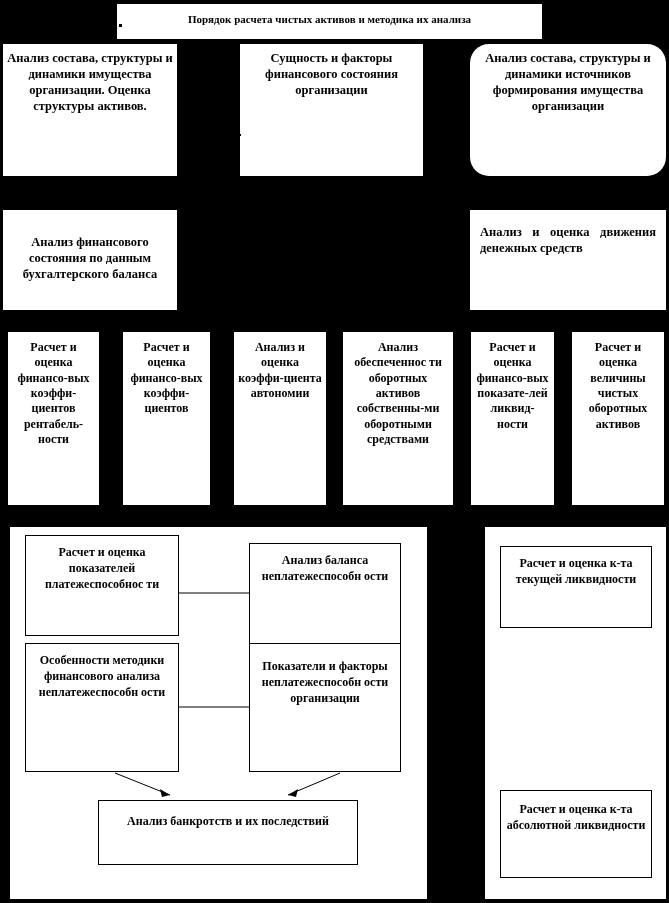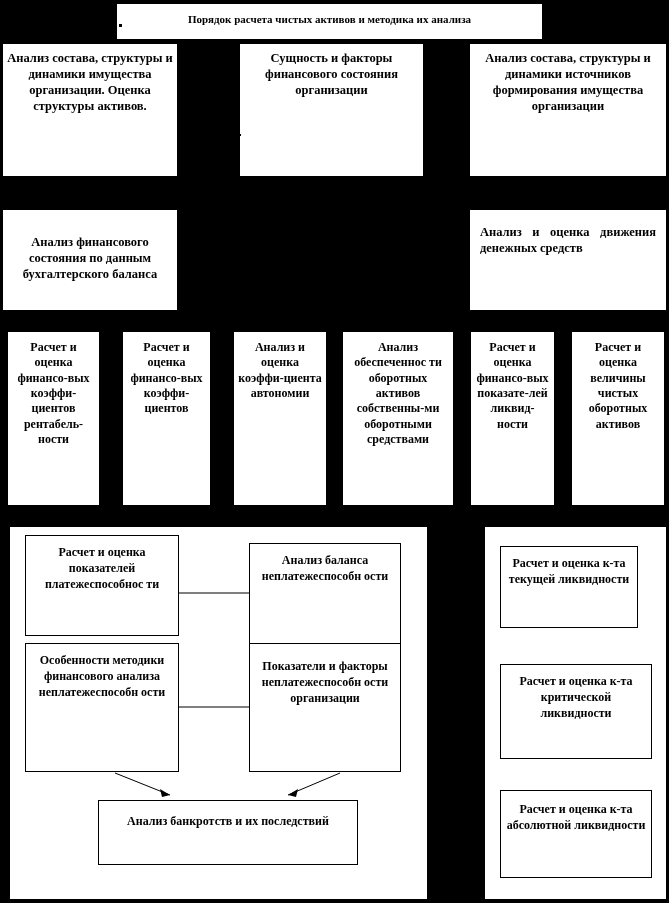--- a/index.html
+++ b/index.html
@@ -41,21 +41,21 @@
     top: 4px;
     width: 425px;
     height: 35px;
     font-size: 11px;
     padding-top: 8px;
   }
   
   .r1 { top: 44px; height: 132px; font-size: 12.5px; padding-top: 6px; }
   #r1-b1 { left: 3px;   width: 174px; }
   #r1-b2 { left: 240px; width: 183px; }
-  #r1-b3 { left: 470px; width: 196px; }
+  #r1-b3 { left: 470px; width: 196px; border-radius: 19px; }
   
   .r2 { top: 210px; height: 100px; font-size: 12.5px; padding-top: 24px; }
   #r2-b1 { left: 3px;   width: 174px; }
   #r2-b2 { left: 240px; width: 183px; }
   #r2-b3 { left: 470px; width: 196px; padding-top: 14px; }
   #r2-b3 .txt { text-align: justify; padding: 0 10px; }
   
   .r3 { top: 332px; height: 173px; font-size: 12px; padding-top: 8px; }
   #r3-b1 { left: 8px;   width: 91px; }
   #r3-b2 { left: 123px; width: 87px; }
@@ -82,21 +82,21 @@
     font-size: 12px;
     line-height: 1.35;
     overflow: hidden;
   }
   .fbox .txt { display: block; padding: 0 5px; }
   #bl-b1 { left: 15px;  top: 8px;   width: 154px; height: 101px; padding-top: 8px; }
   #bl-b2 { left: 239px; top: 16px;   width: 152px; height: 101px; padding-top: 8px; }
   #bl-b3 { left: 15px;  top: 116px; width: 154px; height: 129px; padding-top: 8px; }
   #bl-b4 { left: 239px; top: 116px; width: 152px; height: 129px; padding-top: 14px; }
   #bl-b5 { left: 88px;  top: 273px; width: 260px; height: 65px;  padding-top: 12px; }
-  #br-b1 { left: 15px;  top: 19px;  width: 138px; height: 82px;  padding-top: 8px; }
+  #br-b1 { left: 15px;  top: 19px;  width: 152px; height: 82px;  padding-top: 8px; }
   #br-b2 { left: 15px;  top: 137px; width: 152px; height: 95px;  padding-top: 8px; }
   #br-b3 { left: 15px;  top: 263px; width: 152px; height: 88px;  padding-top: 10px; }
   svg.arrows {
     position: absolute;
     left: 0; top: 0;
     width: 417px;
     height: 372px;
     pointer-events: none;
   }
   
@@ -174,21 +174,18 @@
     </div>
     <div class="fbox" id="bl-b5">
       <span class="txt">Анализ банкротств и их последствий</span>
     </div>
   </div>
 
   <div class="panel" id="panel-right">
     <div class="fbox" id="br-b1">
       <span class="txt">Расчет  и оценка к-та текущей ликвидности</span>
     </div>
-    <div class="fbox" id="br-b2">
-      <span class="txt">Расчет  и оценка к-та критической ликвидности</span>
-    </div>
     <div class="fbox" id="br-b3">
       <span class="txt">Расчет  и оценка к-та абсолютной ликвидности</span>
     </div>
   </div>
 
 </div>
 
 </body></html>

